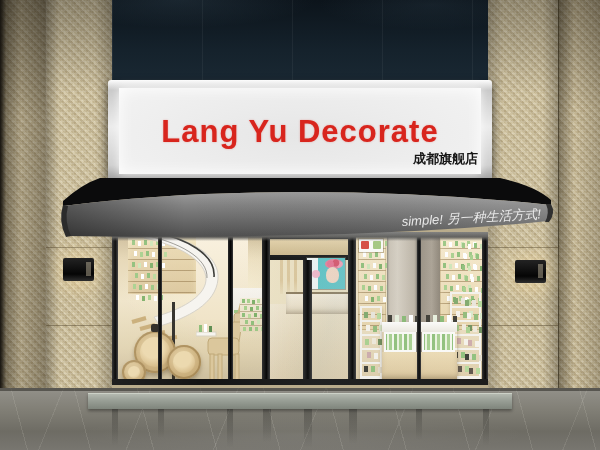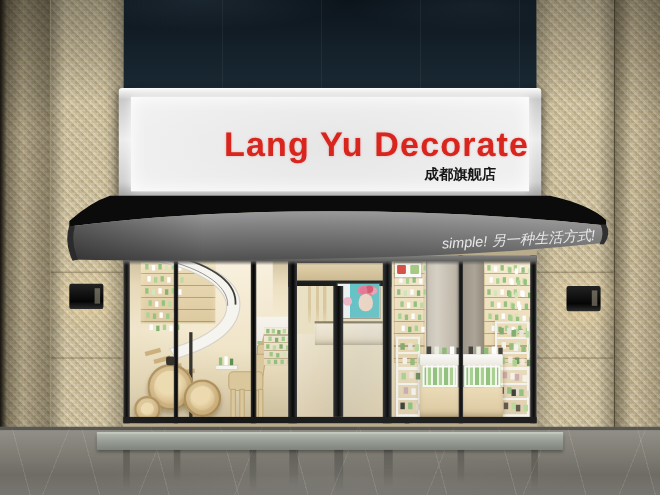--- a/index.html
+++ b/index.html
@@ -37,28 +37,28 @@
   
   .sign{
     left:108px;top:80px;width:384px;height:104px;border-radius:3px;
     background:linear-gradient(180deg,#fdfdfd 0%,#c9c9c9 10%,#ececec 45%,#cfcfcf 82%,#8f8f8f 100%);
     box-shadow:0 3px 8px rgba(0,0,0,.55);
   }
   .sign-panel{
     position:absolute;left:11px;right:11px;top:8px;bottom:10px;
     background:radial-gradient(130% 170% at 50% 55%, #e6e6e6 0%, #f4f4f4 55%, #ffffff 88%);
     box-shadow:inset 0 0 16px #ffffff, 0 0 9px rgba(255,255,255,.8);
-    text-align:right;
+    text-align:center;
   }
   .sign-main{
     margin-top:26px;font-weight:bold;font-size:31px;letter-spacing:1px;
     color:#d8251d;text-shadow:0 0 2px rgba(216,37,29,.35);
   }
   .sign-sub{
-    position:absolute;right:30px;bottom:6px;font-weight:bold;font-size:13px;color:#161616;
+    position:absolute;right:3px;bottom:6px;font-weight:bold;font-size:13px;color:#161616;
   }
 
   
   .storefront{
     left:112px;top:232px;width:376px;height:153px;overflow:hidden;
     background:
       radial-gradient(40% 55% at 30% 35%, rgba(255,248,225,.55), rgba(0,0,0,0) 70%),
       radial-gradient(35% 50% at 88% 40%, rgba(255,246,220,.5), rgba(0,0,0,0) 70%),
       linear-gradient(180deg,#c9b894 0%,#e6d7b5 18%,#efe4c8 45%,#e1d3b1 76%,#c9bb9a 100%);
   }

